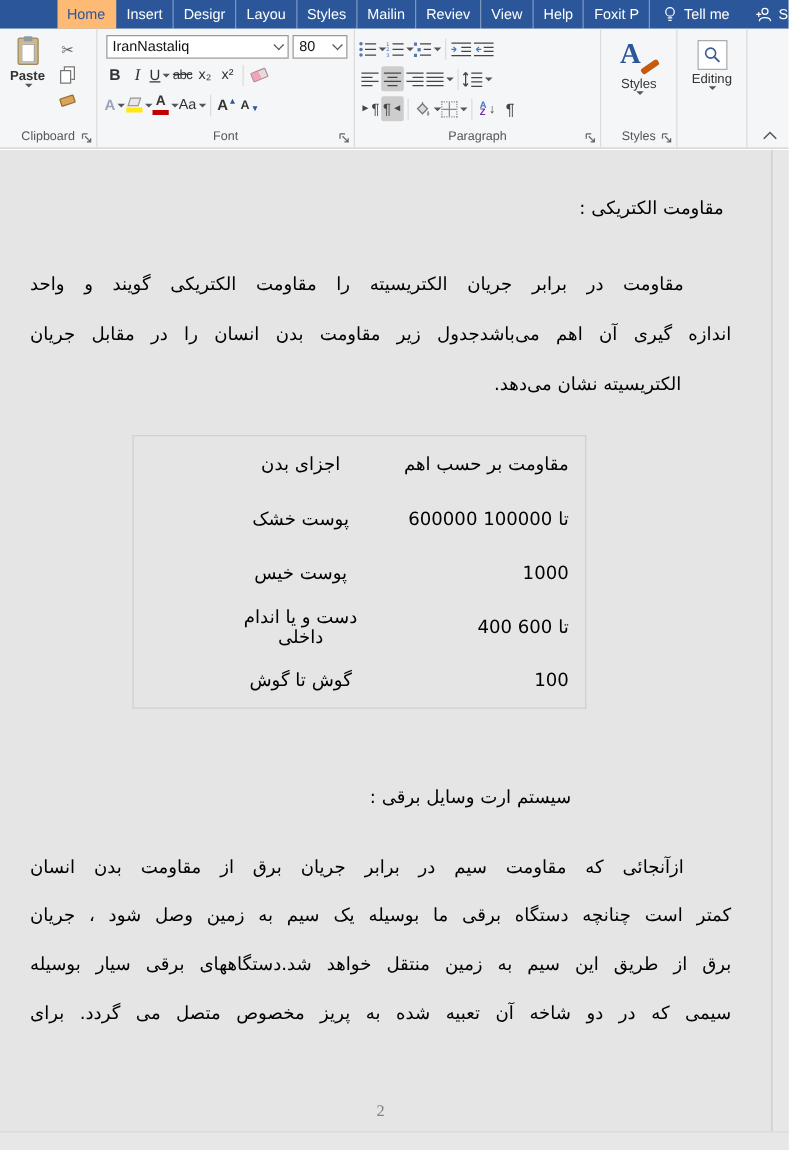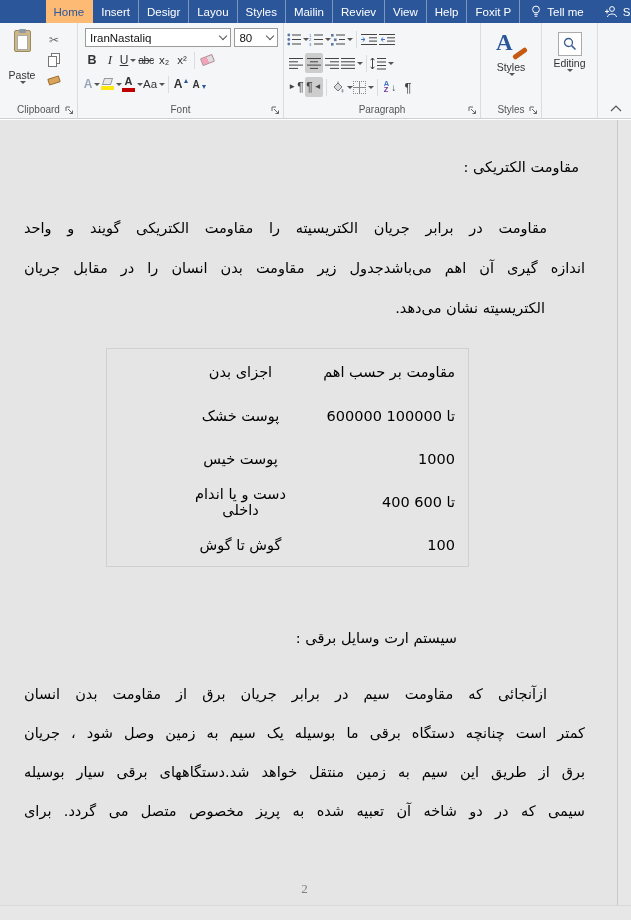--- a/index.html
+++ b/index.html
@@ -24,21 +24,21 @@
   .g-clipboard { width:78px; } .g-font { width:206px; } .g-paragraph { width:197px; }
   .g-styles { width:61px; } .g-editing { width:56px;text-align:right; }
   .g-rest { flex:1; border-right:none; position:relative; }
 
   
   .clip-body { display:flex; gap:2px; }
   .paste-btn { width:38px; display:flex; flex-direction:column; align-items:center; padding-top:4px; }
   .clipboard-ic { position:relative; width:17px; height:22px; background:#cdb88a; border:1px solid #9a8a60; border-radius:2px; }
   .clipboard-ic .pg { position:absolute; left:2px; top:4px; width:11px; height:15px; background:#fff; border:1px solid #aaa; }
   .clipboard-ic .cl { position:absolute; left:4px; top:-2px; width:7px; height:4px; background:#8f9aa6; border-radius:1px; }
-  .paste-txt { font-size:10.5px; color:#333; margin-top:17px; }
+  .paste-txt { font-size:10.5px; color:#333; margin-top:3px;font-weight:bold; }
   .mini-col { display:flex; flex-direction:column; gap:2px; padding-top:5px; }
   .mini { width:22px; height:18px; display:flex; align-items:center; justify-content:center; }
   .scissors { font-size:12px; color:#666; }
   .copy-ic { width:9px; height:11px; border:1px solid #777; background:#fff; box-shadow:3px -3px 0 -1px #fff, 3px -3px 0 0 #777; margin-top:3px; margin-left:-3px; }
   .painter-ic { width:12px; height:7px; background:#d9a45b; border:1px solid #9a6a2a; transform:rotate(-18deg); border-radius:1px; }
 
   
   .frow1 { display:flex; gap:3px; margin:2px 2px 0 4px; }
   .combo { height:19px; background:#fff; border:1px solid #9b9b9b; display:flex; align-items:center; justify-content:space-between; padding:0 4px; font-size:11.5px; color:#111; }
   .combo.name { width:148px; } .combo.size { width:44px; }

